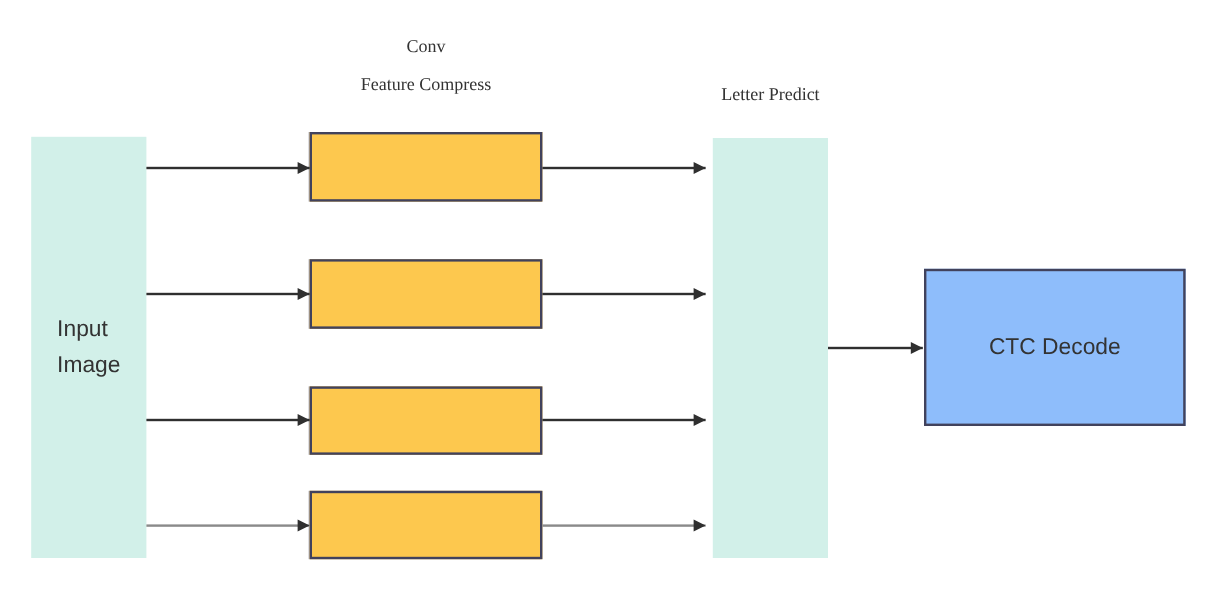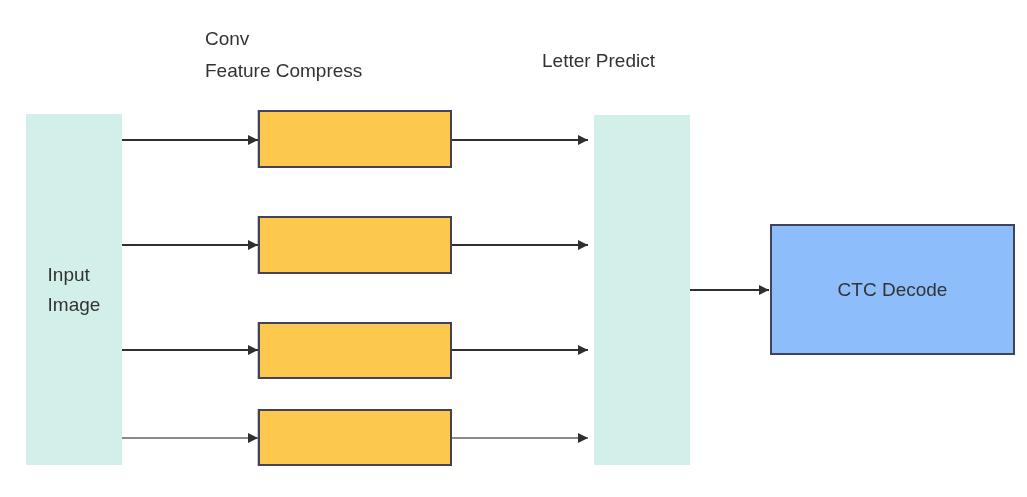--- a/index.html
+++ b/index.html
@@ -33,41 +33,42 @@
     width:194px;
     background:var(--yellow,#fdc84e);
     border:2px solid var(--box_border,#41425c);
     box-sizing:border-box;
     box-shadow:-1px 0 0 #c8c8ce;
   }
   .blue-box{
     position:absolute;
     left:770px;
     top:224px;
-    width:245px;
+    width:218px;
     height:131px;
     background:var(--blue,#8ebdfb);
     border:2px solid var(--box_border,#41425c);
     box-sizing:border-box;
     display:flex;
     align-items:center;
     justify-content:center;
     font-size:19px;
     color:var(--text,#333333);
   }
   
   .float-label{
     position:absolute;
-    text-align:left;
-    font-size:19px;
+    text-align:center;
+    font-size:15px;
     color:var(--text,#333333);
     white-space:pre-line;
+    font-family:Liberation Serif, serif;
   }
   .label-conv{ left:205px; top:23px; width:300px; line-height:32px; }
-  .label-letter{ left:542px; top:48px; width:200px; line-height:26px; }
+  .label-letter{ left:542px; top:66px; width:200px; line-height:26px; }
   
   .arrow{
     position:absolute;
     height:2px;
     background:var(--arrow,#2f2f2f);
   }
   .arrow .head{
     position:absolute;
     right:0;
     top:-4px;

